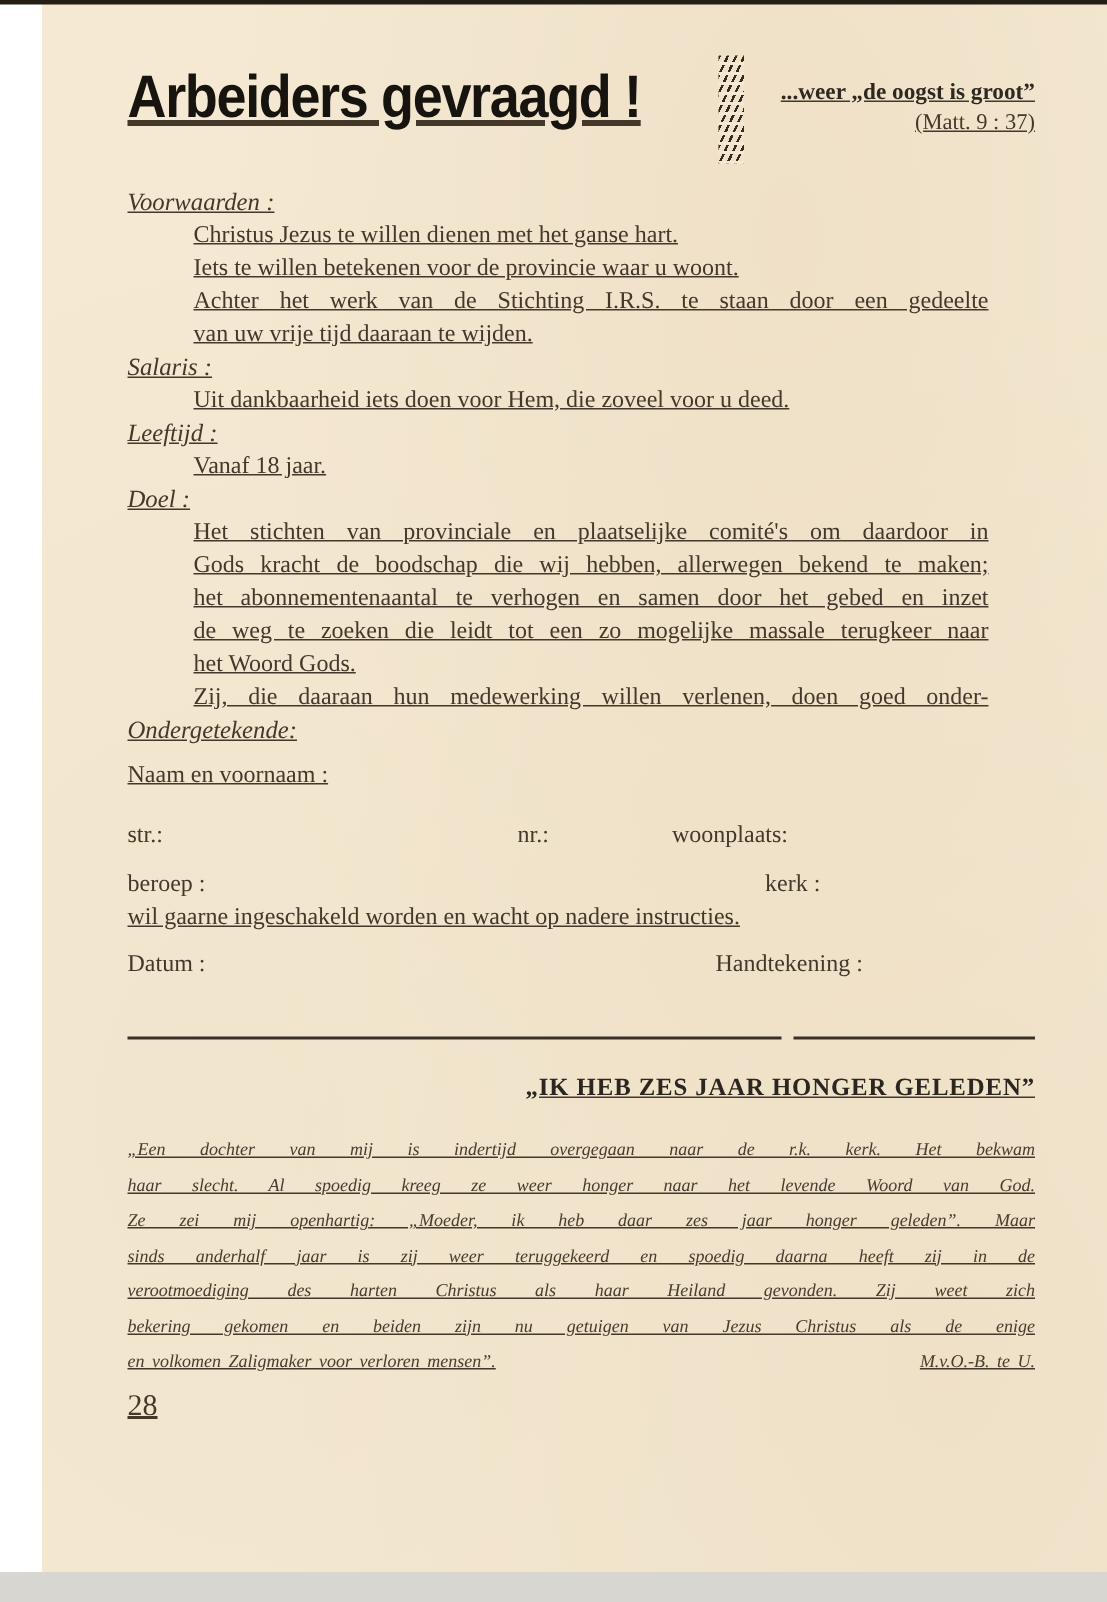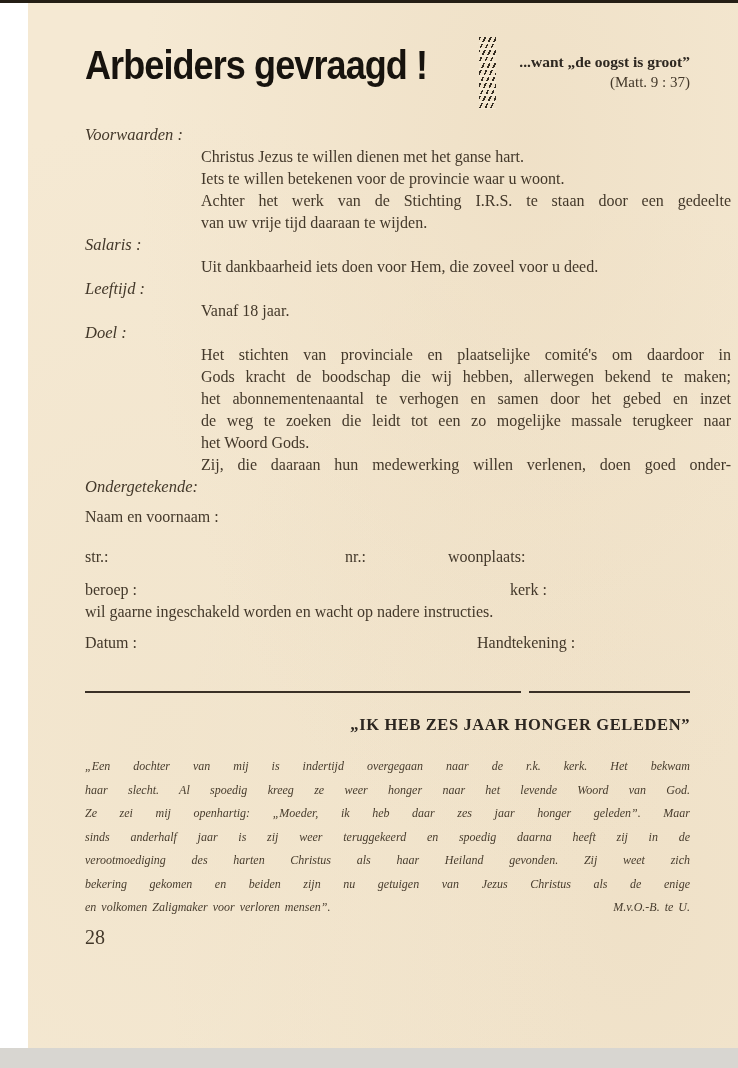--- a/index.html
+++ b/index.html
@@ -12,40 +12,40 @@
     background-image:
       radial-gradient(ellipse at 70% 15%, rgba(232,214,184,.45), transparent 55%),
       radial-gradient(ellipse at 20% 70%, rgba(238,224,198,.5), transparent 60%),
       radial-gradient(ellipse at 85% 85%, rgba(230,212,182,.4), transparent 55%);}
   .top-edge{position:absolute;left:0;top:0;width:738px;height:3px;background:#241e15;}
   .left-edge{position:absolute;left:28px;top:0;width:5px;height:760px;
     background:linear-gradient(180deg,#2c251a 0%,#4a4031 18%,#97task 0,#a99f8f 30%,#c9c0b0 45%,#d9d1c1 70%,rgba(217,209,193,0) 100%);}
   .bottom-band{position:absolute;left:0;bottom:0;width:738px;height:20px;background:#d8d6d1;}
 
   .content{position:absolute;left:28px;top:3px;width:710px;box-sizing:border-box;
-           padding:40px 48px 0 57px;color:#43382a;font-size:16px;}
+           padding:40px 48px 0 57px;color:#43382a;font-size:16px;text-decoration:underline;}
 
   
   .hdr{display:flex;align-items:flex-start;}
   .title{font-family:"Liberation Sans", sans-serif;font-weight:700;font-size:40px;
          line-height:44px;letter-spacing:-1px;color:#17130e;transform:scaleX(.9);
          transform-origin:left top;white-space:nowrap;}
   .hatch{width:17px;height:72px;margin-left:14px;margin-top:-6px;flex:none;
     background:
       repeating-linear-gradient(180deg, rgba(245,233,211,0) 0 4.6px, #f5e9d3 4.6px 6.6px),
       repeating-linear-gradient(115deg, #332b20 0 1.6px, rgba(0,0,0,0) 1.6px 5px);}
   .verse{margin-left:auto;text-align:right;margin-top:8px;line-height:21px;}
   .verse .v1{font-weight:700;font-size:15.5px;color:#2e2821;}
   .verse .v2{font-size:15px;color:#43382a;}
 
   
   .sections{margin-top:15px;}
   .srow{line-height:22px;}
   .slabel{font-style:italic;font-size:16.5px;}
-  .sline{margin-left:116px;width:530px;}
+  .sline{margin-left:44px;width:530px;}
   .just{text-align:justify;text-align-last:justify;}
 
   
   .frow{position:relative;line-height:22px;height:22px;}
   .m-ond{} .m-naam{margin-top:8px;} .m-str{margin-top:18px;}
   .m-ber{margin-top:11px;} .m-wil{} .m-dat{margin-top:9px;}
   .ital{font-style:italic;font-size:16.5px;}
   .abs{position:absolute;top:0;}
 
   
@@ -72,21 +72,21 @@
   <div class="top-edge"></div>
   <div class="left-edge"></div>
   <div class="bottom-band"></div>
 
   <div class="content">
 
     <div class="hdr">
       <div class="title">Arbeiders gevraagd !</div>
       <div class="hatch"></div>
       <div class="verse">
-        <div class="v1">...want „de oogst is groot”</div>
+        <div class="v1">...weer „de oogst is groot”</div>
         <div class="v2">(Matt. 9 : 37)</div>
       </div>
     </div>
 
     <div class="sections">
       <div>
         <div class="srow slabel">Voorwaarden :</div>
         <div class="srow sline">Christus Jezus te willen dienen met het ganse hart.</div>
         <div class="srow sline">Iets te willen betekenen voor de provincie waar u woont.</div>
         <div class="srow sline just">Achter het werk van de Stichting I.R.S. te staan door een gedeelte</div>

